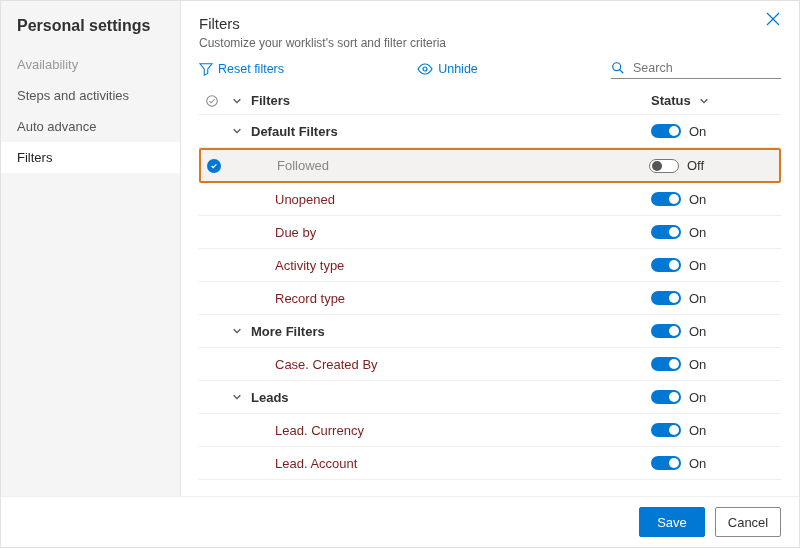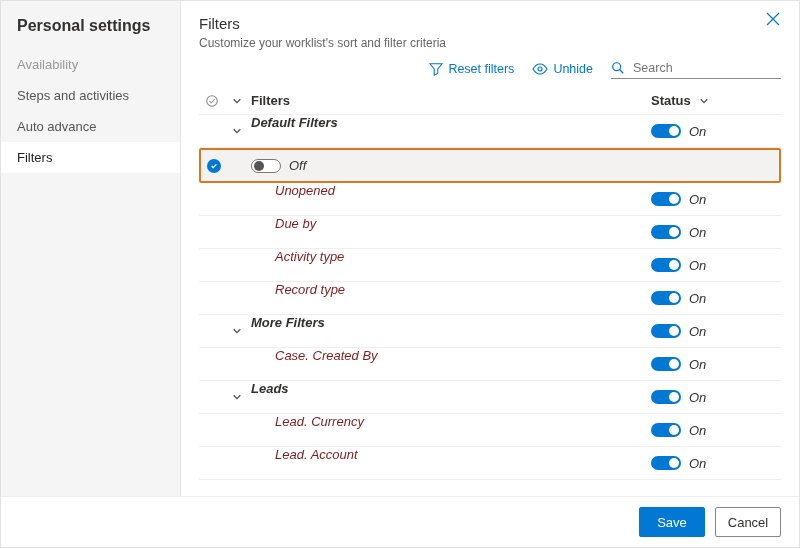--- a/index.html
+++ b/index.html
@@ -9,31 +9,31 @@
   .sidebar { width:180px; background:#f5f5f5; border-right:1px solid #e5e5e5; padding:10px 0 0 0; }
   .sidebar-title { font-size:16px; font-weight:600; padding:6px 16px 14px 16px; }
   .nav-item { padding:8px 16px; font-size:13px; color:#555; cursor:pointer; }
   .nav-item.dim { color:#999; }
   .nav-item.active { background:#fff; color:#222; }
   .main { flex:1; display:flex; flex-direction:column; padding:10px 18px 0 18px; overflow:hidden; }
   .main-header { display:flex; justify-content:space-between; align-items:flex-start; }
   .main-title { font-size:15px; font-weight:400; margin:4px 0 4px 0; }
   .subtitle { font-size:12px; color:#666; margin-bottom:8px; }
   .close-x { color:#0078d4; cursor:pointer; }
-  .toolbar { display:flex; justify-content:flex-end; align-items:center; gap:18px; margin:0 0 8px 0; font-size:12.5px; }
+  .toolbar { display:flex; justify-content:space-between; align-items:center; gap:18px; margin:0 0 8px 0; font-size:12.5px; }
   .tool-link { color:#0078d4; display:flex; align-items:center; gap:5px; cursor:pointer; }
   .search-wrap { display:flex; align-items:center; gap:6px; width:170px; border-bottom:1px solid #888; padding:2px 0; }
   .search-wrap svg { flex-shrink:0; }
   .search-input { border:none; outline:none; font-size:12.5px; width:100%; color:#3b82f6; }
   .table-head { display:flex; align-items:center; padding:6px 0; border-bottom:1px solid #eee; font-size:13px; font-weight:600; }
   .col-check { width:26px; display:flex; align-items:center; justify-content:center; }
   .col-expand { width:24px; display:flex; align-items:center; justify-content:center; }
   .col-name { flex:1; padding-left:2px; }
   .col-status { width:130px; display:flex; align-items:center; gap:8px; }
-  .row { display:flex; height:33px; border-bottom:1px solid #eee; font-size:13px;font-style:italic; }
+  .row { display:flex; align-items:center; height:33px; border-bottom:1px solid #eee; font-size:13px; }
   .row.group .col-name { font-weight:600; }
   .row.child .col-name { padding-left:26px; color:#7f1d1d; }
   .row.highlight { background:#f3f2f1; border:2px solid #d9791f; border-radius:2px; height:35px; }
   .row.highlight .col-name { color:#888; }
   .toggle { width:30px; height:14px; border-radius:8px; position:relative; display:inline-block; }
   .toggle.on { background:#0078d4; }
   .toggle.off { background:#fff; border:1px solid #777; }
   .toggle .knob { position:absolute; width:10px; height:10px; border-radius:50%; top:2px; }
   .toggle.on .knob { background:#fff; right:2px; }
   .toggle.off .knob { background:#555; left:2px; top:1px; }
@@ -138,20 +138,21 @@
           </div>
           <div class="row child highlight">
             <div class="col-check">
               <div class="check-circle filled">
                 <svg width="8" height="8" viewBox="0 0 10 10">
                   <path d="M2 5l2 2 4-4" stroke="#fff" stroke-width="1.6" fill="none"></path>
                 </svg>
               </div>
             </div>
             <div class="col-expand"></div>
+            <div class="col-name">Followed</div>
             <div class="col-status">
               <span class="toggle off">
                 <span class="knob"></span>
               </span>
               <span class="status-label">Off</span>
             </div>
           </div>
           <div class="row child">
             <div class="col-check"></div>
             <div class="col-expand"></div>

